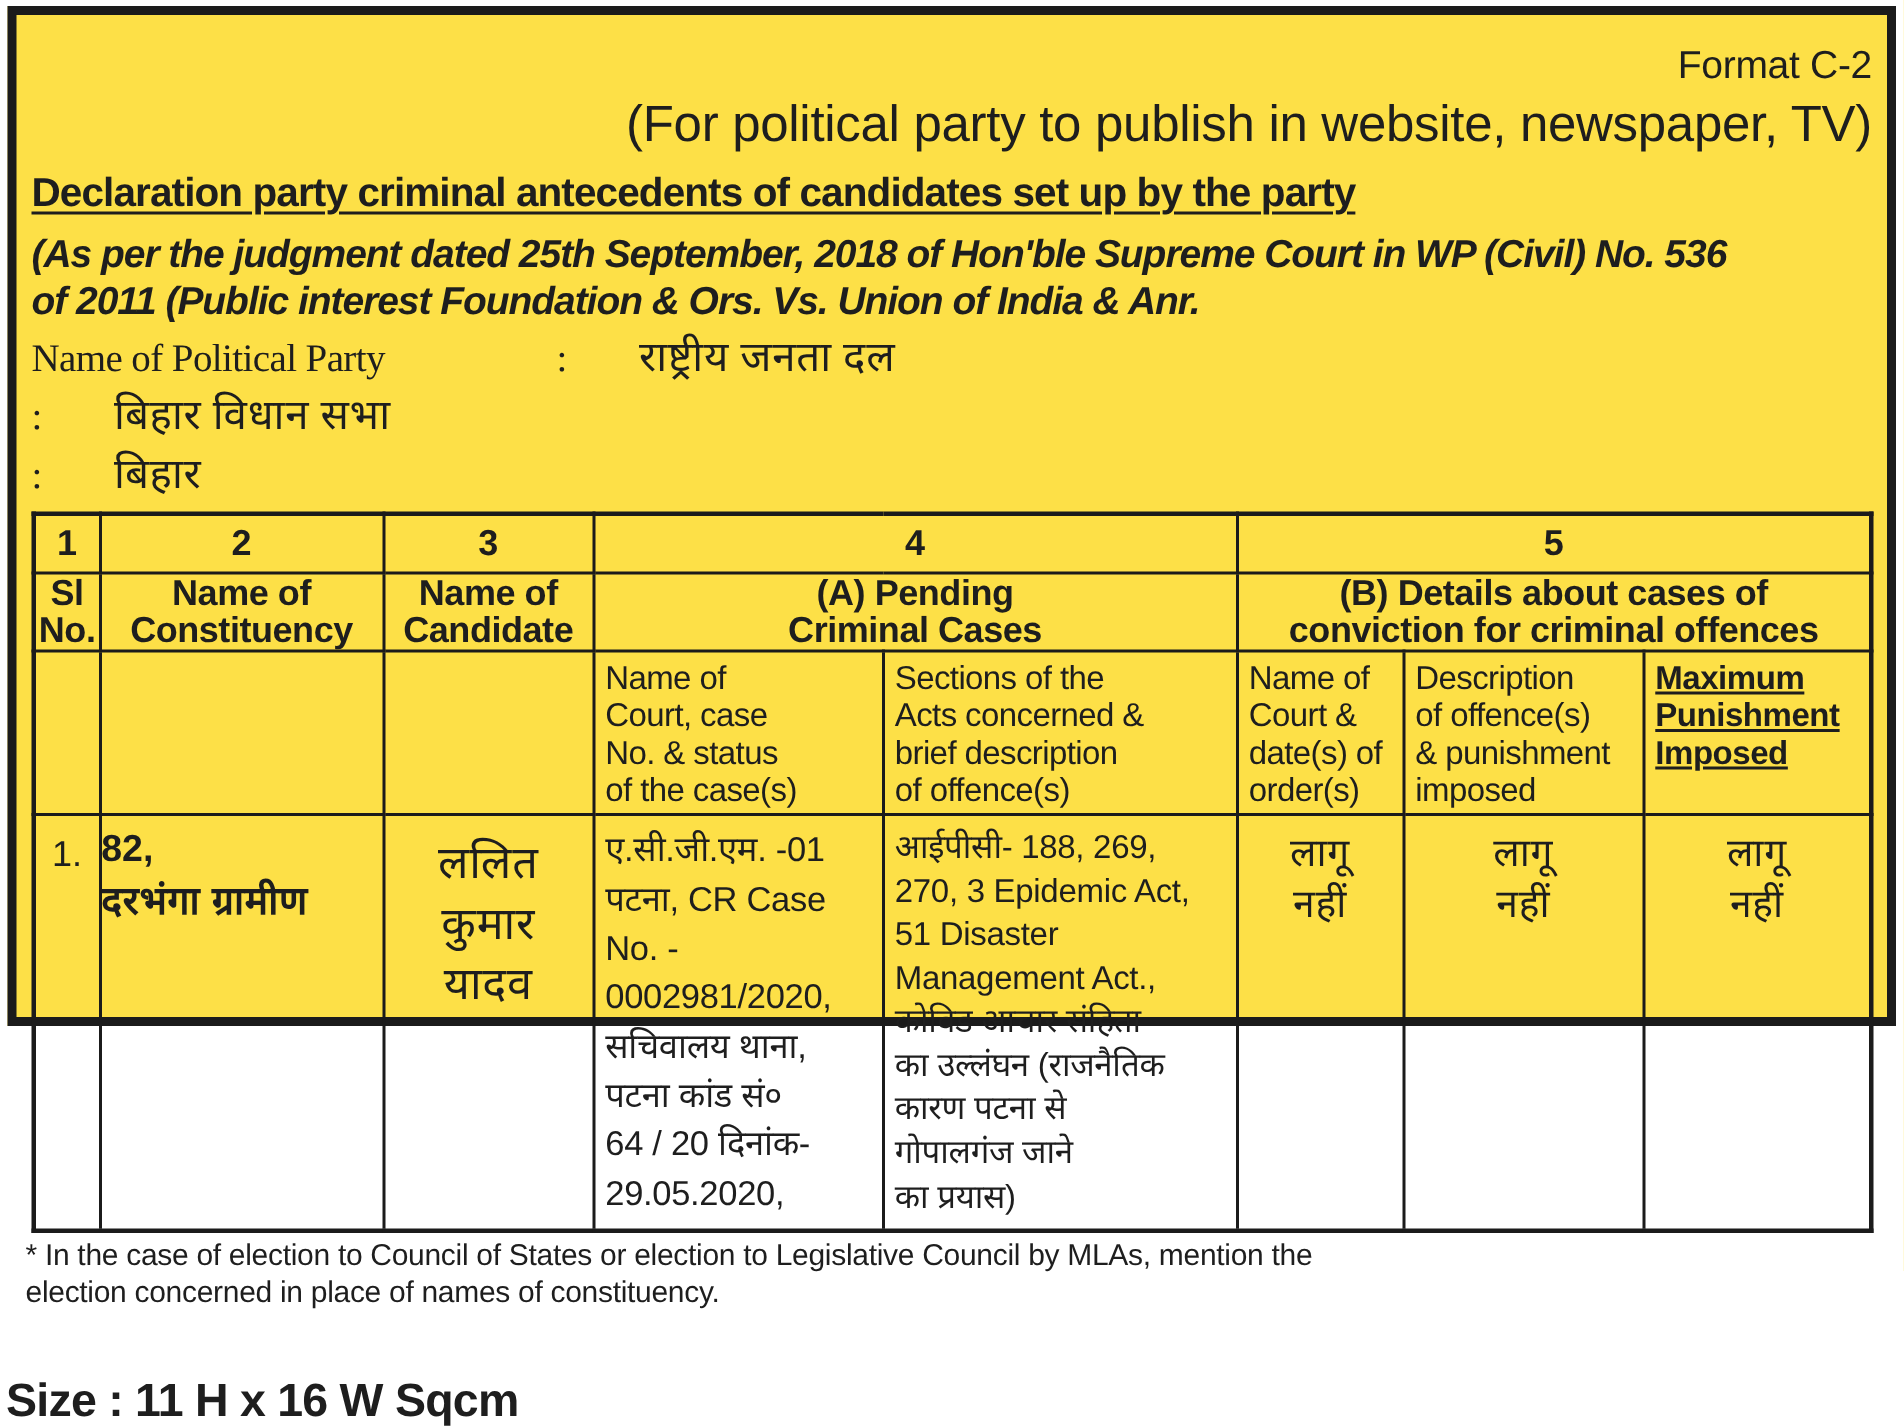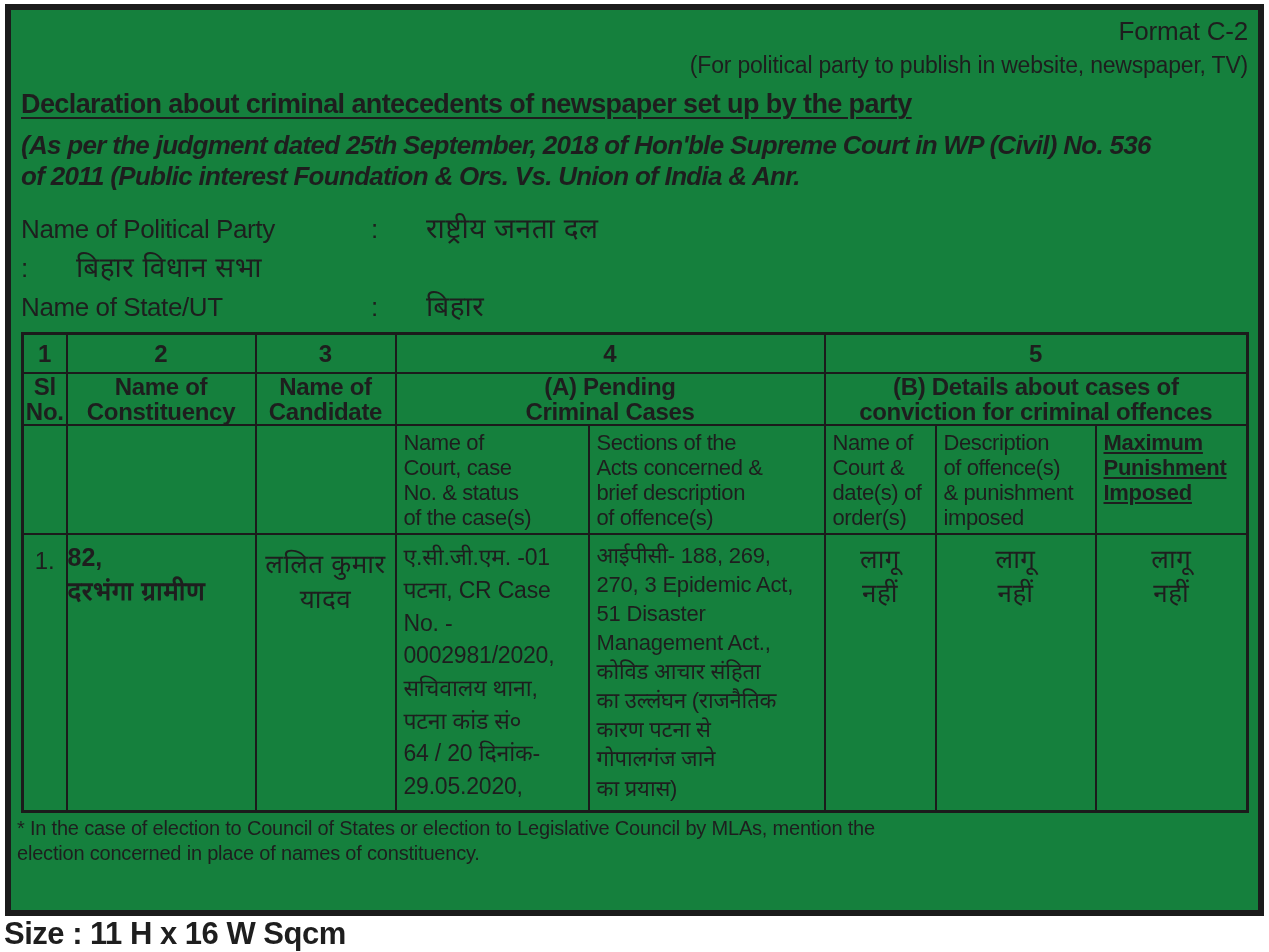--- a/index.html
+++ b/index.html
@@ -8,56 +8,56 @@
     position:relative;
     width:1269px; height:952px;
     background:#ffffff;
     color:#1e1e1e;
     font-family:"Liberation Sans", sans-serif;
     overflow:hidden;
   }
   .outer-box {
     position:absolute;
     left:5px; top:4px;
-    width:1259px; height:912px;
+    width:1259px; height:680px;
     border:6px solid #1b1b1b;
-    padding:0 10px 0 10px;
-    background:#15803d;
+    padding:12px 10px 0 10px;
+    background:#fde047;
   }
   .format-label {
     margin-top:6px;
     text-align:right;
     font-size:26px;
     letter-spacing:-0.2px;
   }
   .publish-note {
     margin-top:5px;
     text-align:right;
-    font-size:23px;
+    font-size:34px;
     letter-spacing:-0.2px;
   }
   .doc-title {
     margin-top:10px;
     font-size:27px;
     font-weight:bold;
     letter-spacing:-0.6px;
     text-decoration:underline;
     text-decoration-thickness:2px;
     text-underline-offset:4px;
   }
   .judgment-note {
     margin-top:10px;
     font-size:26px;
     font-weight:bold;
     font-style:italic;
     letter-spacing:-0.7px;
     line-height:1.2;
     white-space:pre-line;
   }
-  .party-info { margin-top:16px; }
+  .party-info { margin-top:1px;font-family:Liberation Serif, serif; }
   .info-row { display:flex; align-items:baseline; height:39px; }
   .info-label { width:350px; font-size:26px; letter-spacing:-0.4px; }
   .info-colon { width:55px; font-size:26px; }
   .info-value { font-size:28px; letter-spacing:0.5px; }
 
   table.main-table {
     margin-top:7px;
     width:1225px;
     border-collapse:collapse;
     table-layout:fixed;
@@ -83,21 +83,21 @@
     padding:5px 4px 0 7px; line-height:1.13; letter-spacing:-0.4px;
   }
   tr.subhead-row td.bold-sub { font-weight:bold; letter-spacing:-0.3px;text-decoration:underline; }
   tr.data-row { height:277px; }
   tr.data-row td { vertical-align:top; }
   td.cell-slno { font-size:24px; text-align:center; padding-top:12px; }
   td.cell-constituency { padding-top:8px; }
   .constituency-number { font-size:25px; font-weight:bold; }
   .constituency-name { font-size:26px; font-weight:bold; letter-spacing:0.5px; }
   td.cell-candidate {
-    text-align:center; font-size:26px; padding-top:12px; line-height:1.35;
+    text-align:center; font-size:30px; padding-top:12px; line-height:1.35;
     letter-spacing:0.5px;
   }
   td.cell-court {
     font-size:23px; padding:6px 2px 0 7px; line-height:1.42; letter-spacing:-0.2px;
   }
   td.cell-sections {
     font-size:22px; padding:6px 2px 0 7px; line-height:1.32; letter-spacing:-0.2px;
   }
   td.cell-conviction {
     text-align:center; font-size:26px; padding-top:8px; line-height:1.3;
@@ -120,36 +120,35 @@
   }
 </style>
 </head>
 <body>
 
 <div class="page">
   <div class="outer-box">
 
     <div class="format-label">Format C-2</div>
     <div class="publish-note">(For political party to publish in website, newspaper, TV)</div>
-    <div class="doc-title">Declaration about criminal antecedents of newspaper set up by the party</div>
+    <div class="doc-title">Declaration party criminal antecedents of candidates set up by the party</div>
     <div class="judgment-note">(As per the judgment dated 25th September, 2018 of Hon'ble Supreme Court in WP (Civil) No. 536
 of 2011 (Public interest Foundation &amp; Ors. Vs. Union of India &amp; Anr.</div>
 
     <div class="party-info">
       <div class="info-row">
         <span class="info-label">Name of Political Party</span>
         <span class="info-colon">:</span>
         <span class="info-value">राष्ट्रीय जनता दल</span>
       </div>
       <div class="info-row">
         <span class="info-colon">:</span>
         <span class="info-value">बिहार विधान सभा</span>
       </div>
       <div class="info-row">
-        <span class="info-label">Name of State/UT</span>
         <span class="info-colon">:</span>
         <span class="info-value">बिहार</span>
       </div>
     </div>
 
     <table class="main-table">
       <colgroup>
         <col style="width:44px">
           <col style="width:189px">
           <col style="width:140px">

